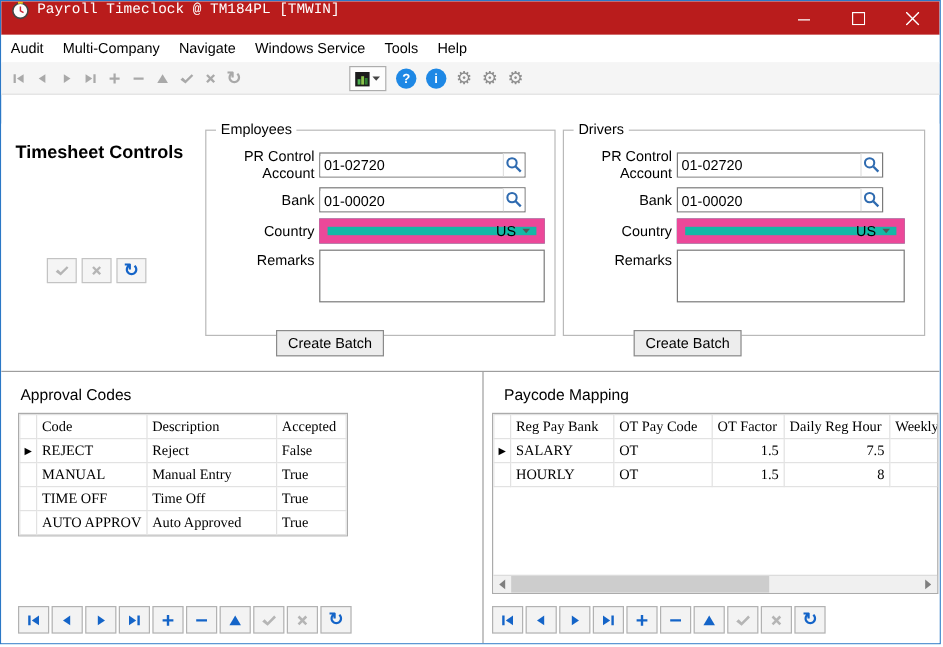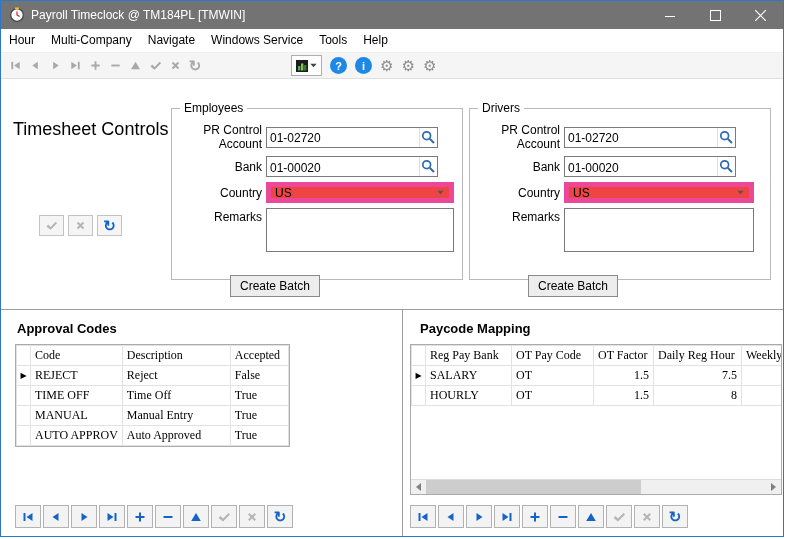--- a/index.html
+++ b/index.html
@@ -1,20 +1,20 @@
 <!DOCTYPE html>
 <html><head>
 <meta charset="utf-8">
 <style>
   * { box-sizing: border-box; margin: 0; padding: 0; }
   body { font-family: "Liberation Sans", sans-serif; font-size: 12px; background:#fff; }
   .window { position:relative; width:784px; height:537px; border:1px solid #2b78c6; background:#fff; overflow:hidden; }
 
   
-  .titlebar { position:absolute; top:0; left:0; right:0; height:28px; background:#737373; color:#fff; display:flex; align-items:center; }
+  .titlebar { position:absolute; top:0; left:0; right:0; height:28px; background:#b91c1c; color:#fff; display:flex; align-items:flex-start;font-family:Liberation Mono, monospace; }
   .app-icon { width:16px; height:16px; margin:0 6px 0 8px; display:inline-flex; }
   .title-text { flex:1; font-size:12px; }
   .win-buttons { display:flex; height:28px; }
   .win-btn { width:45px; height:28px; display:flex; align-items:center; justify-content:center; }
 
   
   .menubar { position:absolute; top:28px; left:0; right:0; height:24px; background:#fff; display:flex; align-items:center; border-bottom:1px solid #f0f0f0; }
   .menu-item { padding:0 8px; line-height:23px; color:#000; cursor:default; }
 
   
@@ -26,48 +26,48 @@
   .tb-round { width:17px; height:17px; border-radius:50%; background:#1e88e5; color:#fff; font-weight:bold; font-size:11px; display:inline-flex; align-items:center; justify-content:center; margin-left:8px; }
   .tb-gear { font-size:15px; color:#8d8d8d; margin-left:8px; line-height:1; }
 
   
   .tabbar { position:absolute; top:78px; left:0; right:0; height:24px; background:#fdfdfd; border-bottom:1px solid #b4b4b4; display:flex; align-items:flex-end; padding-left:6px; }
   .tab { border:1px solid #b4b4b4; border-bottom:none; background:#f0f0f0; padding:3px 9px 4px 9px; margin-right:1px; position:relative; }
   .tab.active { background:#fff; border:2px solid #000; border-radius:3px; padding:3px 10px 5px 10px; margin-bottom:-1px; z-index:2; }
 
   
   .content { position:absolute; top:102px; left:0; right:0; height:206px; background:#fff; }
-  .section-title { position:absolute; left:12px; top:16px; font-weight:normal; font-size:18px; }
+  .section-title { position:absolute; left:12px; top:16px; font-weight:bold; font-size:15px; }
   .mini-toolbar { position:absolute; left:38px; top:112px; display:flex; gap:4px; }
   .mini-btn { width:25px; height:21px; border:1px solid #c3c3c3; background:#f5f5f5; display:inline-flex; align-items:center; justify-content:center; }
   .mini-btn svg { width:13px; height:13px; }
 
   .groupbox { position:absolute; border:1px solid #b9b9b9; background:#fff; }
   .gb-employees { left:170px; top:5px; width:292px; height:172px; }
   .gb-drivers   { left:468px; top:5px; width:302px; height:172px; }
   .legend { position:absolute; top:-8px; left:8px; background:#fff; padding:0 4px; }
   .field-row { display:flex; align-items:center; margin:0 0 5px 0; }
   .gb-inner { padding:14px 8px 0 2px; }
   .f-label { width:88px; text-align:right; margin-right:4px; flex:none; }
   .input-wrap { display:inline-flex; align-items:flex-end; border:1px solid #7a7a7a; background:#fff; height:21px; width:172px; }
   .text-input { border:none; outline:none; flex:1; height:17px; font:12px "Liberation Sans", sans-serif; padding:0 3px; min-width:0; }
   .lookup-btn { width:18px; height:19px; display:inline-flex; align-items:center; justify-content:center; border-left:1px solid #e0e0e0; background:#fff; }
-  .combo { display:inline-flex; align-items:center; border:5px solid #ec4899; background:#ef4444; height:21px; width:190px; }
+  .combo { display:inline-flex; align-items:center; border:7px solid #ec4899; background:#14b8a6; height:21px; width:190px;text-align:right; }
   .combo-text { flex:1; padding-left:4px; }
   .combo-arrow { width:17px; display:inline-flex; justify-content:center; }
   .remarks { width:190px; height:44px; border:1px solid #7a7a7a; resize:none; font:12px "Liberation Sans", sans-serif; padding:2px; }
   .remarks-row { align-items:flex-start; }
   .remarks-row .f-label { margin-top:2px; }
   .create-batch { margin:18px 0 0 56px; padding:2px 9px; height:22px; border:1px solid #8a8a8a; background:#ededed; font:12px "Liberation Sans", sans-serif; }
 
   
   .bottom { position:absolute; top:308px; left:0; right:0; bottom:0; border-top:1px solid #9e9e9e; background:#fff; }
   .panel-left { position:absolute; left:0; top:0; bottom:0; width:402px; border-right:1px solid #9e9e9e; }
   .panel-right { position:absolute; left:403px; top:0; bottom:0; right:0; }
-  .panel-title { position:absolute; left:16px; top:11px; font-weight:bold; font-size:13px; }
+  .panel-title { position:absolute; left:16px; top:11px; font-weight:normal; font-size:13px; }
 
   .grid { border-collapse:collapse; background:#fff; table-layout:fixed; }
   .grid th, .grid td { border:1px solid #e2e2e2; height:20px; padding:0 4px; font-weight:normal; text-align:left; white-space:nowrap; overflow:hidden;font-family:Liberation Serif, serif; }
   .grid .marker { width:14px; padding:0; text-align:center; font-size:8px; color:#000; }
   .grid .num { text-align:right; }
   .grid-wrap-left { position:absolute; left:14px; top:34px; border:1px solid #ababab; }
   .grid-box-right { position:absolute; left:6px; top:34px; width:372px; height:151px; border:1px solid #ababab; background:#fff; overflow:hidden; }
 
   
   .hscroll { position:absolute; left:0; right:0; bottom:0; height:15px; background:#f0f0f0; border-top:1px solid #dcdcdc; display:flex; }
@@ -113,21 +113,21 @@
         </span>
       <span class="win-btn">
           <svg width="11" height="11" viewBox="0 0 11 11">
             <path d="M0 0l11 11M11 0L0 11" stroke="#fff" stroke-width="1.2"></path>
           </svg>
         </span>
     </div>
   </div>
 
   <div class="menubar">
-    <span class="menu-item">Hour</span>
+    <span class="menu-item">Audit</span>
     <span class="menu-item">Multi-Company</span>
     <span class="menu-item">Navigate</span>
     <span class="menu-item">Windows Service</span>
     <span class="menu-item">Tools</span>
     <span class="menu-item">Help</span>
   </div>
 
   <div class="toolbar">
     <span class="tb-btn">
         <svg viewBox="0 0 14 14" class="tb-gray">
@@ -320,28 +320,28 @@
             <th style="width:58px">Accepted</th>
           </tr>
           <tr>
             <td class="marker">▶</td>
             <td>REJECT</td>
             <td>Reject</td>
             <td>False</td>
           </tr>
           <tr>
             <td class="marker"></td>
+            <td>MANUAL</td>
+            <td>Manual Entry</td>
+            <td>True</td>
+          </tr>
+          <tr>
+            <td class="marker"></td>
             <td>TIME OFF</td>
             <td>Time Off</td>
-            <td>True</td>
-          </tr>
-          <tr>
-            <td class="marker"></td>
-            <td>MANUAL</td>
-            <td>Manual Entry</td>
             <td>True</td>
           </tr>
           <tr>
             <td class="marker"></td>
             <td>AUTO APPROV</td>
             <td>Auto Approved</td>
             <td>True</td>
           </tr>
         </tbody>
           </table>

